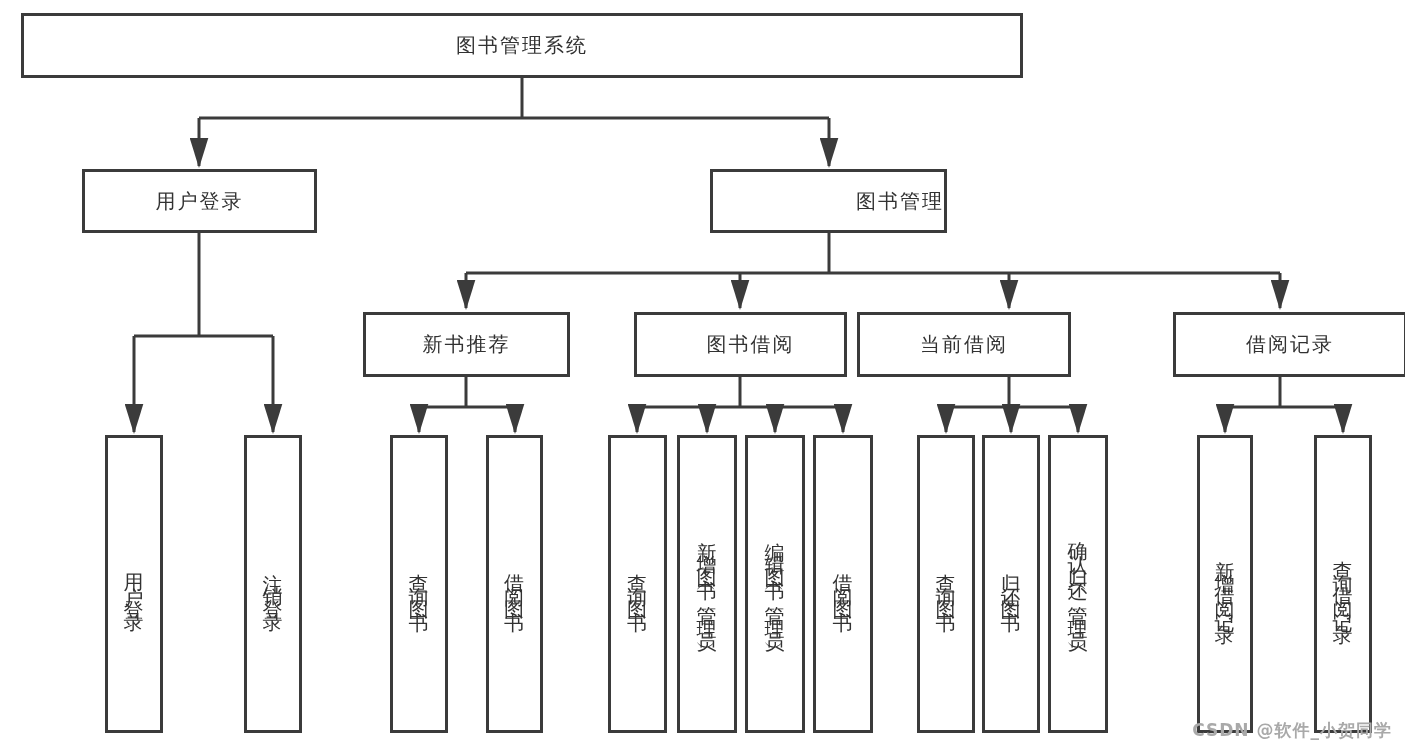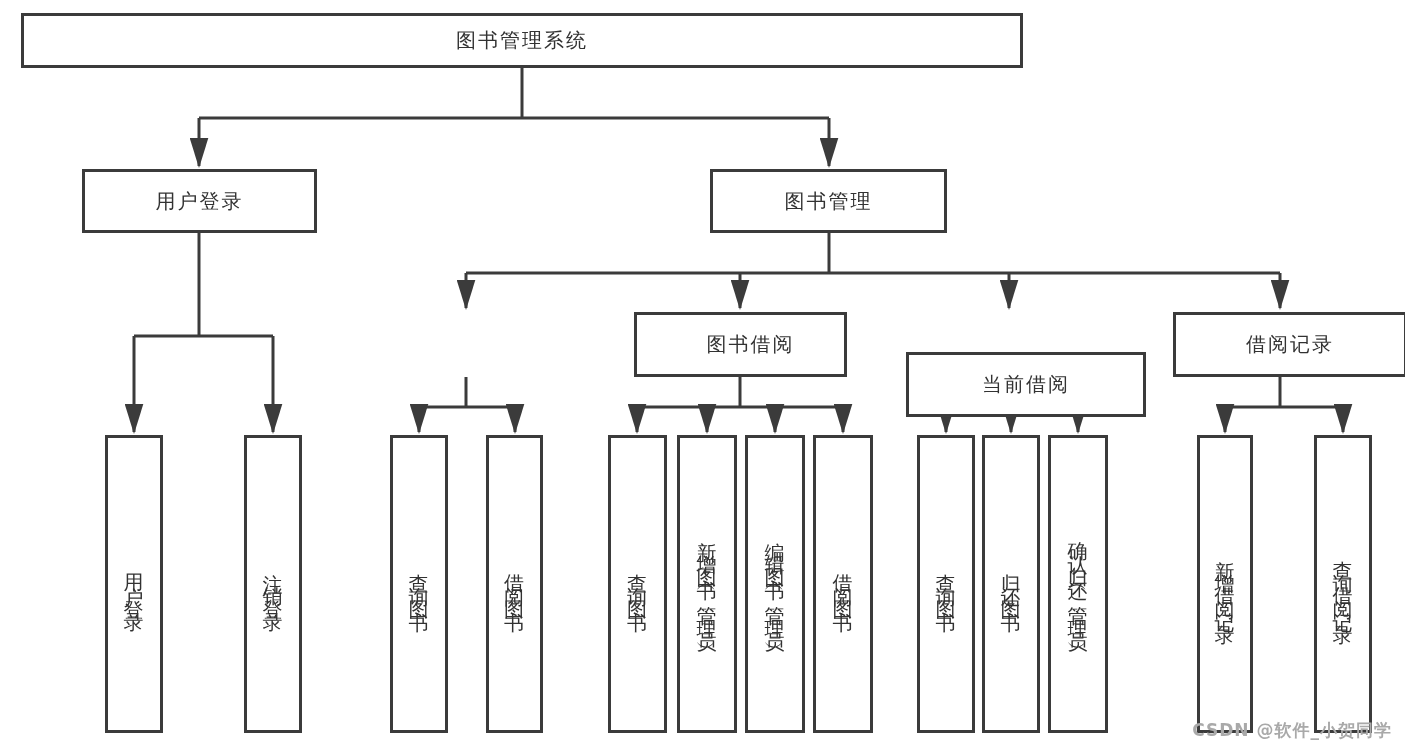--- a/index.html
+++ b/index.html
@@ -8,23 +8,23 @@
     font-family:"DejaVu Sans","Liberation Sans",sans-serif; overflow:hidden;
   }
   svg.connectors { position:absolute; left:0; top:0; width:1405px; height:747px; pointer-events:none; }
   .node {
     position:absolute; box-sizing:border-box;
     border:3px solid #3b3b3b; background:#ffffff;
     display:flex; align-items:center; justify-content:center;
     color:#323232;
   }
   .hlabel { font-size:20px; letter-spacing:2px; white-space:nowrap; }
-  .root   { left:21px;  top:13px;  width:1002px; height:55px; }
+  .root   { left:21px;  top:13px;  width:1002px; height:65px; }
   .l2a    { left:82px;  top:169px; width:235px;  height:64px; }
-  .l2b    { left:710px; top:169px; width:237px;  height:64px; }
+  .l2b    { left:710px; top:169px; width:237px;  height:64px;justify-content:flex-end; }
   .l3     { top:312px; height:65px; }
   .leaf   { top:435px; height:298px; }
   .vtext {
     writing-mode:vertical-rl; text-orientation:mixed;
     font-size:20px; line-height:1; letter-spacing:13px;
     color:#323232; white-space:nowrap;
   }
   .watermark {
     position:absolute; right:13px; bottom:5px;
     font-size:17px; color:#a9a9a9; letter-spacing:1px;font-weight:bold;
@@ -89,24 +89,27 @@
     <span class="hlabel">图书管理系统</span>
   </div>
 
   <div class="node l2a">
     <span class="hlabel">用户登录</span>
   </div>
   <div class="node l2b">
     <span class="hlabel">图书管理</span>
   </div>
 
+  <div class="node l3" style="left:363px;width:207px;">
+    <span class="hlabel">新书推荐</span>
+  </div>
   <div class="node l3" style="left:634px;width:213px;padding-left:20px;">
     <span class="hlabel">图书借阅</span>
   </div>
-  <div class="node l3" style="left:906px;width:240px;margin-top:40px;">
+  <div class="node l3" style="left:857px;width:214px;">
     <span class="hlabel">当前借阅</span>
   </div>
   <div class="node l3" style="left:1173px;width:234px;">
     <span class="hlabel">借阅记录</span>
   </div>
 
   <div class="node leaf" style="left:105px;width:58px;">
     <span class="vtext">用户登录</span>
   </div>
   <div class="node leaf" style="left:244px;width:58px;">

